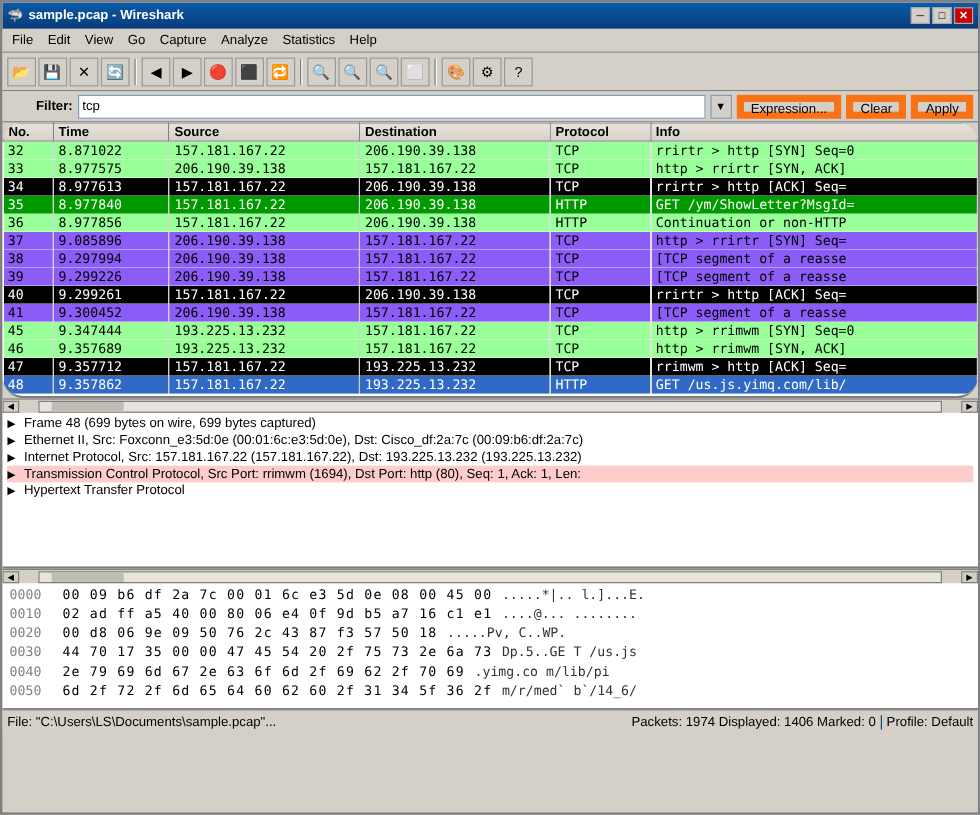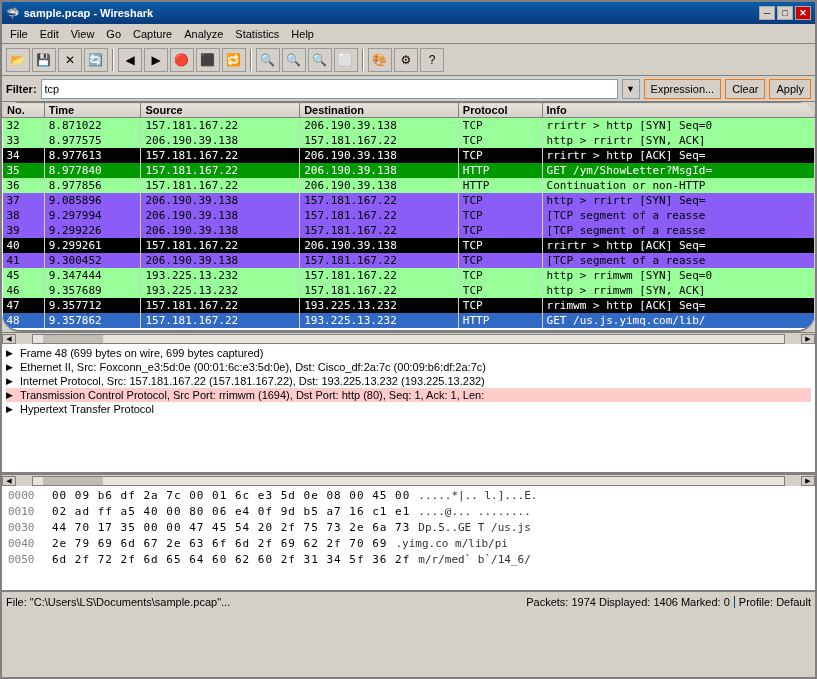--- a/index.html
+++ b/index.html
@@ -80,40 +80,40 @@
     
     #filterbar {
       background: #d4d0c8;
       height: 26px;
       display: flex;
       align-items: center;
       padding: 2px 4px;
       gap: 4px;
       border-bottom: 1px solid #808080;
     }
-    #filter-label { font-size: 11px; font-weight: bold; }
+    #filter-label { font-size: 11px; font-weight: bold; margin-left: 24px; }
     #filter-input {
       flex: 1;
       height: 20px;
       border: 1px solid #7f9db9;
       background: white;
       padding: 1px 3px;
       font-size: 11px;
     }
     #filter-dropdown {
       width: 18px; height: 20px;
       border: 1px solid #7f9db9;
       background: #d4d0c8;
       display: flex; align-items: center; justify-content: center;
       cursor: pointer; font-size: 9px;
     }
     .filter-btn {
       height: 20px;
       padding: 0 6px;
-      border: 1px solid #f97316;
+      border: 6px solid #f97316;
       background: #d4d0c8;
       cursor: pointer;
       font-size: 11px;
     }
 
     
     #packet-list {
       height: 230px;
       overflow-y: scroll;
       overflow-x: hidden;
@@ -469,20 +469,25 @@
       <span class="hex-offset">0000</span>
       <span class="hex-bytes">00 09 b6 df 2a 7c 00 01  6c e3 5d 0e 08 00 45 00</span>
       <span class="hex-ascii">.....*|..  l.]...E.</span>
     </div>
     <div class="hex-row">
       <span class="hex-offset">0010</span>
       <span class="hex-bytes">02 ad ff a5 40 00 80 06  e4 0f 9d b5 a7 16 c1 e1</span>
       <span class="hex-ascii">....@...  ........</span>
     </div>
     <div class="hex-row">
+      <span class="hex-offset">0020</span>
+      <span class="hex-bytes">00 d8 06 9e 09 50 76 2c  43 87 f3 57 50 18</span>
+      <span class="hex-ascii">.....Pv,  C..WP.</span>
+    </div>
+    <div class="hex-row">
       <span class="hex-offset">0030</span>
       <span class="hex-bytes">44 70 17 35 00 00 47 45  54 20 2f 75 73 2e 6a 73</span>
       <span class="hex-ascii">Dp.5..GE  T /us.js</span>
     </div>
     <div class="hex-row">
       <span class="hex-offset">0040</span>
       <span class="hex-bytes">2e 79 69 6d 67 2e 63 6f  6d 2f 69 62 2f 70 69</span>
       <span class="hex-ascii">.yimg.co  m/lib/pi</span>
     </div>
     <div class="hex-row">

